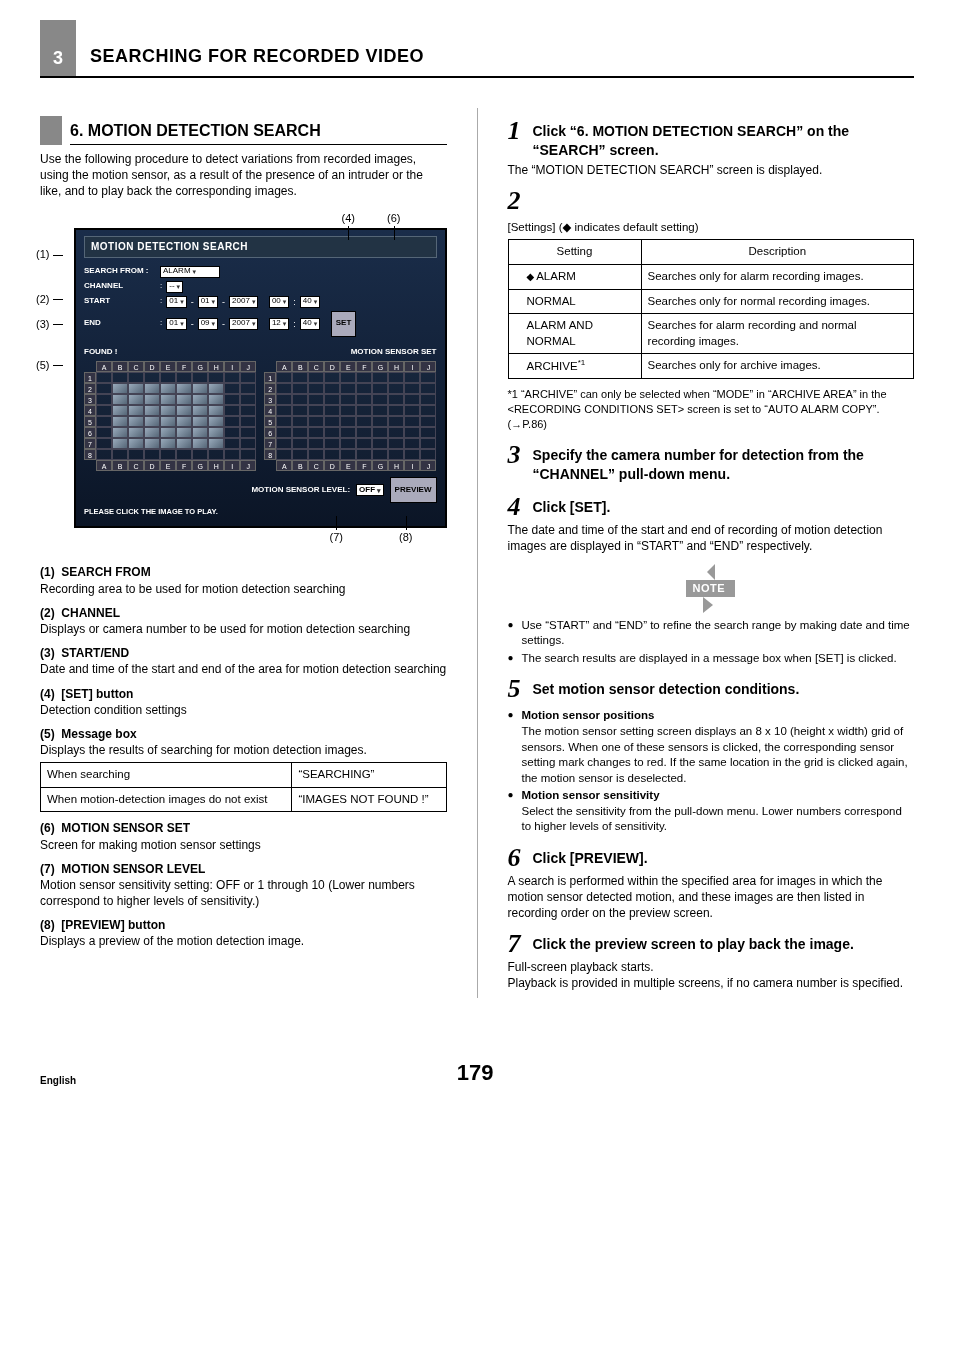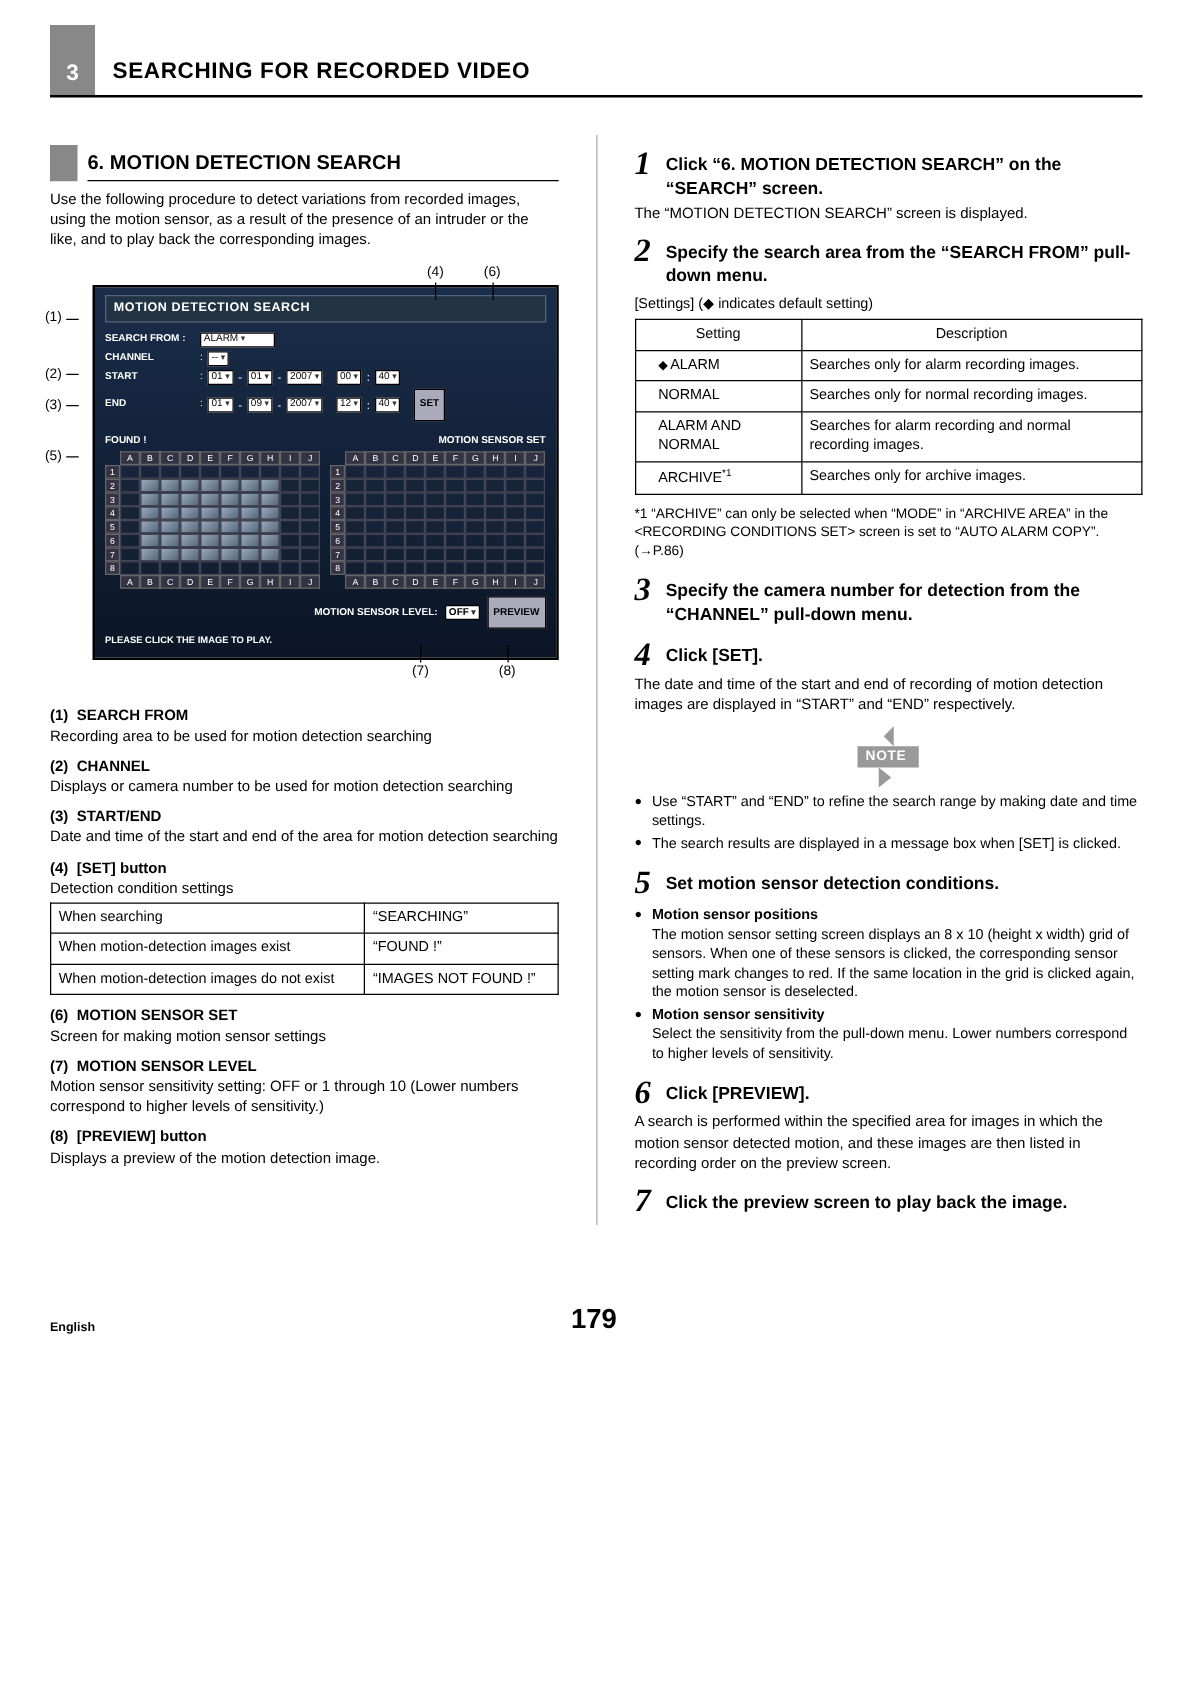--- a/index.html
+++ b/index.html
@@ -430,31 +430,31 @@
           <div>Displays or camera number to be used for motion detection searching</div>
         </div>
         <div class="def-item">
           <div class="dt">(3)&nbsp;&nbsp;START/END</div>
           <div>Date and time of the start and end of the area for motion detection searching</div>
         </div>
         <div class="def-item">
           <div class="dt">(4)&nbsp;&nbsp;[SET] button</div>
           <div>Detection condition settings</div>
         </div>
+        <div class="def-item">
+          <div class="dt">(5)&nbsp;&nbsp;Message box</div>
+          <div>Displays the results of searching for motion detection images.</div>
+        </div>
       </div>
 
     <table class="simple">
       <tbody id="msg-tbody">
           <tr>
             <td>When searching</td>
             <td>“SEARCHING”</td>
-          </tr>
-          <tr>
-            <td>When motion-detection images exist</td>
-            <td>“FOUND !”</td>
           </tr>
           <tr>
             <td>When motion-detection images do not exist</td>
             <td>“IMAGES NOT FOUND !”</td>
           </tr>
         </tbody>
     </table>
 
     <div id="defs-list-2">
         <div class="def-item">
@@ -480,21 +480,20 @@
       <div class="step-head">
         <div class="step-num">1</div>
         <div class="step-title">Click “6. MOTION DETECTION SEARCH” on the “SEARCH” screen.</div>
       </div>
       <p class="step-body">The “MOTION DETECTION SEARCH” screen is displayed.</p>
     </div>
 
     <div class="step">
       <div class="step-head">
         <div class="step-num">2</div>
-        <div class="step-title">Specify the search area from the “SEARCH FROM” pull-down menu.</div>
       </div>
     </div>
     <p class="settings-intro">[Settings] (◆ indicates default setting)</p>
     <table class="simple">
       <thead>
           <tr>
         <th>Setting</th>
         <th>Description</th>
       </tr>
         </thead>
@@ -561,20 +560,22 @@
         <div class="step-title">Click [PREVIEW].</div>
       </div>
       <p class="step-body">A search is performed within the specified area for images in which the motion sensor detected motion, and these images are then listed in recording order on the preview screen.</p>
     </div>
 
     <div class="step">
       <div class="step-head">
         <div class="step-num">7</div>
         <div class="step-title">Click the preview screen to play back the image.</div>
       </div>
+      <p class="step-body" style="white-space:pre-line">Full-screen playback starts.
+Playback is provided in multiple screens, if no camera number is specified.</p>
     </div>
   </div>
 </div>
 
 <div class="footer">
   <span class="lang">English</span>
   <span class="pnum">179</span>
   <span style="width:40px"></span>
 </div>
 

